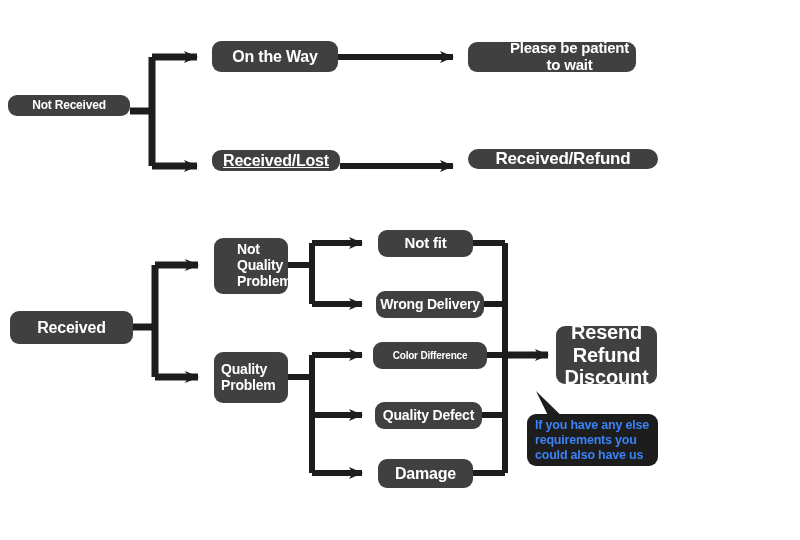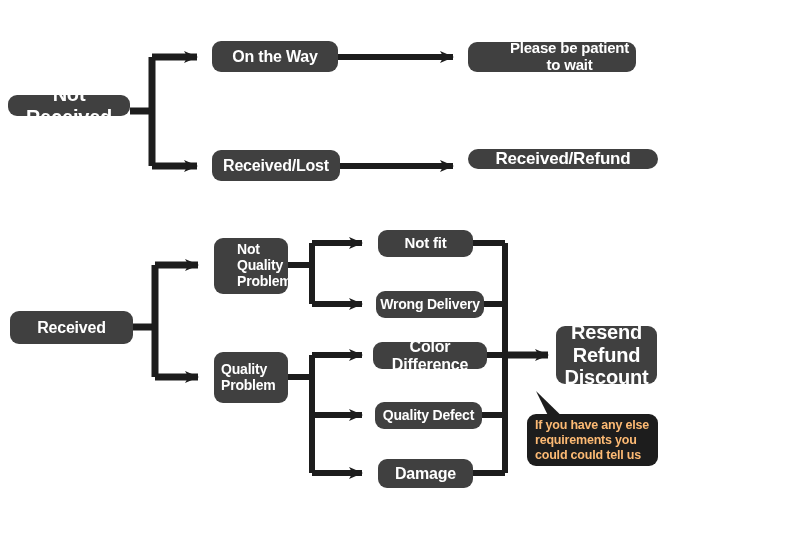--- a/index.html
+++ b/index.html
@@ -31,21 +31,21 @@
     box-sizing: border-box;
     letter-spacing: -0.2px;
     text-rendering: optimizeLegibility;
   }
   .node.center { justify-content: center; text-align: center; }
   .node.leftal { justify-content: flex-start; text-align: left; }
   .node .lines { width: 100%; line-height: 1.12; }
   .callout {
     position: absolute;
     background: #1d1d1d;
-    color: #fdba74;
+    color: #3b82f6;
     border-radius: 9px;
     font-weight: bold;
     box-sizing: border-box;
     display: flex;
     align-items: center;
     line-height: 1.2;
     letter-spacing: -0.2px;
   }
   .edge-layer { position: absolute; inset: 0; pointer-events: none; }
 </style>
@@ -108,29 +108,29 @@
     <path d="M487,355 L505,355" stroke="#1d1d1d" stroke-width="6" fill="none"></path>
     <path d="M482,415 L505,415" stroke="#1d1d1d" stroke-width="6" fill="none"></path>
     <path d="M473,473 L505,473" stroke="#1d1d1d" stroke-width="6" fill="none"></path>
     <path d="M505,243 L505,473" stroke="#1d1d1d" stroke-width="6" fill="none"></path>
   </g>
   <g>
     <path d="M505,355 L548,355" stroke="#1d1d1d" stroke-width="7" fill="none" marker-end="url(#arw)"></path>
   </g>
 </svg>
 
-<div class="node center" style="left:8px; top:95px; width:122px; height:21px; font-size:20px;justify-content:flex-end;">
+<div class="node center" style="left:8px; top:95px; width:122px; height:21px; font-size:12px;justify-content:flex-end;">
   <span class="lines">Not Received</span>
 </div>
 
 <div class="node center" style="left:212px; top:41px; width:126px; height:31px; font-size:16px;">
   <span class="lines">On the Way</span>
 </div>
 
-<div class="node center" style="left:212px; top:150px; width:128px; height:31px; font-size:16px;">
+<div class="node center" style="left:212px; top:150px; width:128px; height:21px; font-size:16px;text-decoration:underline;">
   <span class="lines">Received/Lost</span>
 </div>
 
 <div class="node center" style="left:468px; top:42px; width:168px; height:30px; font-size:15px;padding-left:35px;">
   <span class="lines">Please be patient to wait</span>
 </div>
 
 <div class="node center" style="left:468px; top:149px; width:190px; height:20px; font-size:17px;border-radius:12px;">
   <span class="lines">Received/Refund</span>
 </div>
@@ -155,21 +155,21 @@
 </div>
 
 <div class="node center" style="left:378px; top:230px; width:95px; height:27px; font-size:15px;align-items:center;">
   <span class="lines">Not fit</span>
 </div>
 
 <div class="node center" style="left:376px; top:291px; width:108px; height:27px; font-size:14px;">
   <span class="lines">Wrong Delivery</span>
 </div>
 
-<div class="node center" style="left:373px; top:342px; width:114px; height:27px; font-size:16px;">
+<div class="node center" style="left:373px; top:342px; width:114px; height:27px; font-size:10px;">
   <span class="lines">Color Difference</span>
 </div>
 
 <div class="node center" style="left:375px; top:402px; width:107px; height:27px; font-size:14px;">
   <span class="lines">Quality Defect</span>
 </div>
 
 <div class="node center" style="left:378px; top:459px; width:95px; height:29px; font-size:16px;">
   <span class="lines">Damage</span>
 </div>
@@ -183,15 +183,15 @@
 </div>
 
 <svg class="edge-layer" viewBox="0 0 800 540">
   <path d="M536,391 L576,430 L556,432 Z" fill="#1d1d1d"></path>
 </svg>
 
 <div class="callout" style="left:527px; top:414px; width:131px; height:52px; font-size:12.5px; padding-left:8px;">
   <span class="lines">
     <span style="display:block;">If you have any else</span>
     <span style="display:block;">requirements you</span>
-    <span style="display:block;">could could tell us</span>
+    <span style="display:block;">could also have us</span>
   </span>
 </div>
 
 </body></html>

